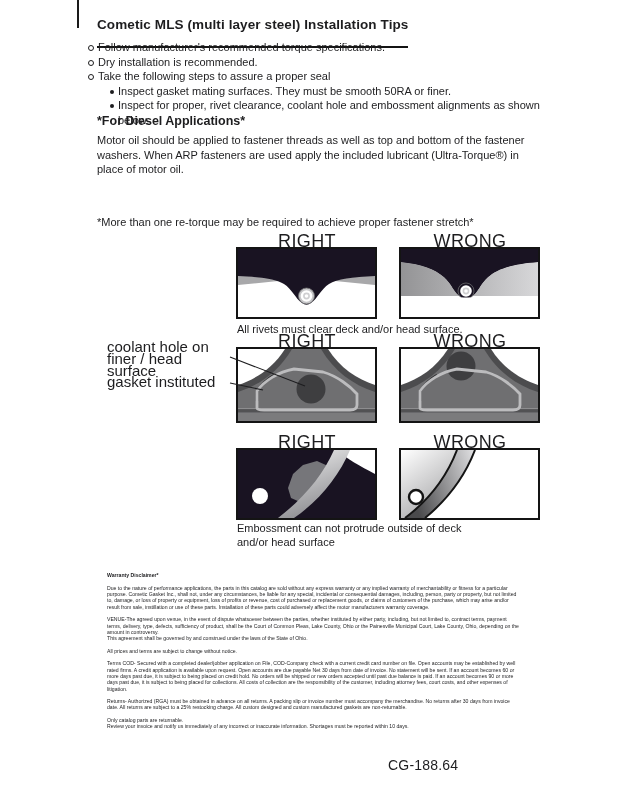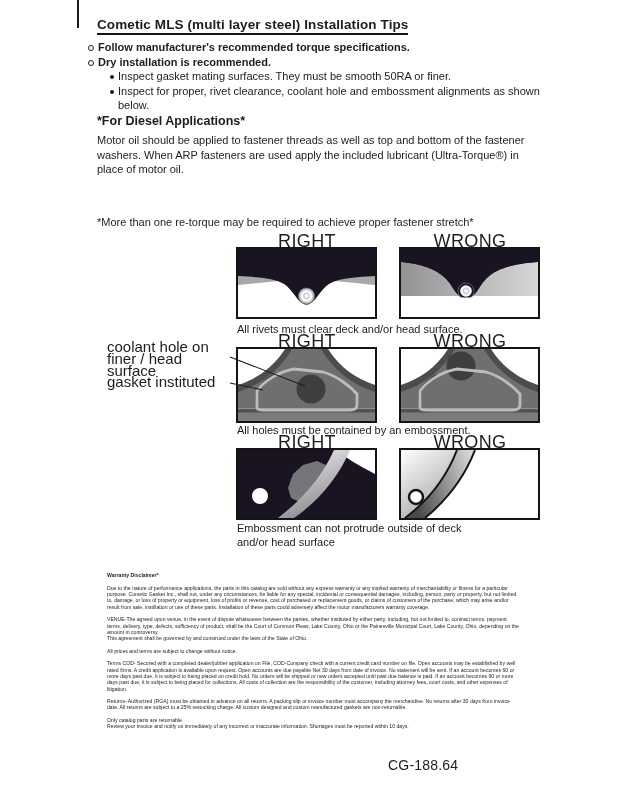--- a/index.html
+++ b/index.html
@@ -4,23 +4,23 @@
 <style>
   html,body{margin:0;padding:0;background:#e8e8e8;}
   .page{
     position:relative;width:618px;height:800px;background:#ffffff;
     font-family:"Liberation Sans","DejaVu Sans",sans-serif;color:#1d1d1f;
     overflow:hidden;margin:0 auto;
   }
   .abs{position:absolute;}
   .edge-tick{left:77px;top:0;width:2px;height:28px;background:#1a1a1a;}
   .title{left:97px;top:17px;font-size:13.5px;font-weight:bold;letter-spacing:.1px;
-    border-bottom:2px solid #141414;padding-bottom:1px;}
+    border-bottom:2px solid #141414;padding-bottom:14px;}
   .bullets{left:88px;top:40px;width:470px;font-size:11px;line-height:14.5px;}
-  .b-item{position:relative;padding-left:10px;font-weight:bold;}
+  .b-item{position:relative;padding-left:10px;}
   .b-item::before{content:"";position:absolute;left:0;top:5px;width:4px;height:4px;
     border:1px solid #1d1d1f;border-radius:50%;}
   .sb-item{position:relative;padding-left:8px;margin-left:22px;}
   .sb-item::before{content:"";position:absolute;left:0;top:6px;width:4px;height:4px;
     background:#1d1d1f;border-radius:50%;}
   .h2{left:97px;top:114px;font-size:12.5px;font-weight:bold;}
   .para{left:97px;width:432px;font-size:11px;line-height:14.5px;}
   .p1{top:133px;} .p2{top:170px;} .p3{top:215px;}
   .dg-label{font-size:18px;letter-spacing:.4px;text-align:center;width:142px;}
   .panel{width:137px;height:auto;border:2.5px solid #141414;background:#fff;line-height:0;}
@@ -38,20 +38,21 @@
 
 <div class="page">
 
   <div class="abs edge-tick"></div>
 
   <div class="abs title">Cometic MLS (multi layer steel) Installation Tips</div>
 
   <div class="abs bullets">
     <div class="b-item">Follow manufacturer's recommended torque specifications.</div>
     <div class="b-item">Dry installation is recommended.</div>
+    <div class="b-item">Take the following steps to assure a proper seal</div>
     <div class="sb-item">Inspect gasket mating surfaces.  They must be smooth 50RA or finer.</div>
     <div class="sb-item">Inspect for proper, rivet clearance, coolant hole and embossment alignments as shown below.</div>
   </div>
 
   <div class="abs h2">*For Diesel Applications*</div>
   <div class="abs para p1">Motor oil should be applied to fastener threads as well as top and bottom of the fastener washers. When ARP fasteners are used apply the included lubricant (Ultra-Torque®) in place of motor oil.</div>
   <div class="abs para p3">*More than one re-torque may be required to achieve proper fastener stretch*</div>
 
   <div class="abs dg-label" style="left:236px;top:231px;">RIGHT</div>
   <div class="abs dg-label" style="left:399px;top:231px;">WRONG</div>
@@ -135,21 +136,20 @@
       <path d="M19,52 L19,42 C23,36 29,30 36,26" fill="none" stroke="#2a2a2c" stroke-width="2.4"></path>
       <path d="M19,59 L19,42 C26,32 40,23 56,20 L85,23 C99,27 112,37 119,45 L119,56 Q119,61 112,61 L26,61 Q19,61 19,59 Z" fill="none" stroke="#bcbcbe" stroke-width="2.8"></path>
     </svg>
   </div>
 
   <svg class="abs" style="left:228px;top:352px;" width="86" height="46">
     <line x1="2" y1="5" x2="77" y2="34" stroke="#1d1d1f" stroke-width="1.1"></line>
     <line x1="2" y1="31" x2="35" y2="38" stroke="#1d1d1f" stroke-width="1.1"></line>
   </svg>
 
-  <div class="abs caption" style="left:237px;top:424px;">All holes must be contained by an embossment.</div>
 
   <div class="abs dg-label" style="left:236px;top:432px;">RIGHT</div>
   <div class="abs dg-label" style="left:399px;top:432px;">WRONG</div>
 
   <div class="abs panel" style="left:236px;top:448px;">
     <svg width="137" height="68" viewBox="0 0 137 68">
       <defs>
         <linearGradient id="d3g" x1="0" y1="0" x2="0.4" y2="1">
           <stop offset="0" stop-color="#f2f2f2"></stop>
             <stop offset="1" stop-color="#8e8e92"></stop>

